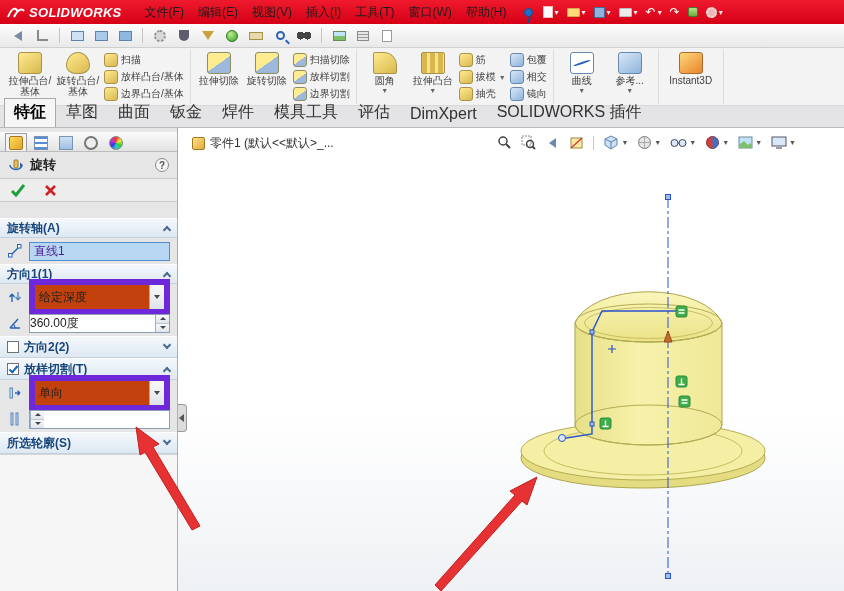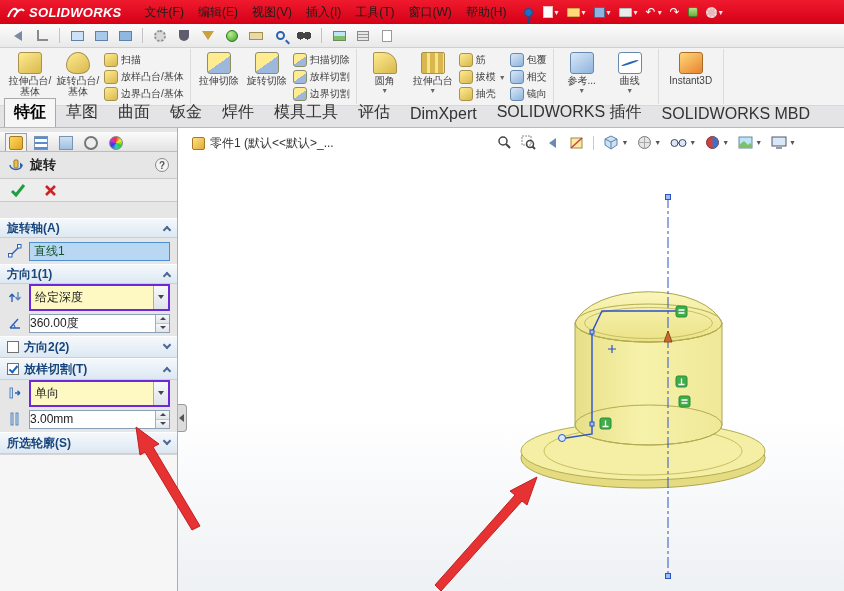--- a/index.html
+++ b/index.html
@@ -89,22 +89,22 @@
   .pm-help { margin-left:auto; width:14px; height:14px; border-radius:50%; border:1px solid #8a8a8a; color:#555; font-size:10px; font-weight:bold; display:flex; align-items:center; justify-content:center; background:#f4f4f4; }
   .pm-ok { height:24px; display:flex; align-items:center; gap:18px; padding:0 10px; border-top:1px solid #c9c9c9; border-bottom:1px solid #c9c9c9; background:#ededed; }
   .pm-spacer { height:16px; }
   .sec-h { height:20px; display:flex; align-items:center; gap:5px; padding:0 7px; background:linear-gradient(#f4f8fc,#dde8f2); border-top:1px solid #fdfdfd; border-bottom:1px solid #c3d0de; color:#17457c; font-weight:bold; font-size:12px; }
   .sec-h22 { height:22px; }
   .chev { width:6px; height:6px; border-right:2px solid #4a6a94; border-bottom:2px solid #4a6a94; margin-left:auto; }
   .chev.up { transform:rotate(225deg); margin-top:4px; }
   .chev.down { transform:rotate(45deg); margin-bottom:4px; }
   .fieldrow { height:26px; display:flex; align-items:center; gap:5px; padding:0 7px 0 6px; }
   .fic { width:18px; height:18px; flex:none; display:flex; align-items:center; justify-content:center; }
-  .sel-input { flex:1; width:100%; height:19px; background:#b8d7f2; border:1px solid #4e8fcf; padding:0 4px; font-size:12px; color:#14532d; font-family:inherit; }
-  .combo { flex:1; height:27px; background:#fef9c3; border:2px solid #6d28d9; display:flex; align-items:stretch; }
+  .sel-input { flex:1; width:100%; height:19px; background:#b8d7f2; border:1px solid #4e8fcf; padding:0 4px; font-size:12px; color:#4c1d95; font-family:inherit; }
+  .combo { flex:1; height:36px; background:#c2410c; border:6px solid #6d28d9; display:flex; align-items:stretch; }
   .combo-text { flex:1; padding:0 4px; font-size:12px; color:#222; display:flex; align-items:center; overflow:hidden; white-space:nowrap; }
   .combo-btn { width:15px; border-left:1px solid #9ab0c8; background:linear-gradient(#f8f8f8,#dfe4ea); display:flex; align-items:center; justify-content:center; }
   .tri-down { width:0; height:0; border-left:3.5px solid transparent; border-right:3.5px solid transparent; border-top:4px solid #445; }
   .spinbox { flex:1; height:19px; background:#fff; border:1px solid #8aa0b8; display:flex; align-items:stretch; }
   .spin-text { flex:1; padding:0 0; display:flex; align-items:center; font-size:12px; color:#222; white-space:nowrap; }
   .spin-btns { width:14px; display:flex; flex-direction:column; border-left:1px solid #9ab0c8; }
   .sbtn { flex:1; display:flex; align-items:center; justify-content:center; background:linear-gradient(#f8f8f8,#e0e5eb); }
   .sbtn + .sbtn { border-top:1px solid #b9c6d4; }
   .tri-up-s { width:0; height:0; border-left:3px solid transparent; border-right:3px solid transparent; border-bottom:3.5px solid #445; }
   .tri-down-s { width:0; height:0; border-left:3px solid transparent; border-right:3px solid transparent; border-top:3.5px solid #445; }
@@ -320,27 +320,27 @@
             <span>相交</span>
           </div>
         <div class="rsml">
             <span class="ri16 i-blue"></span>
             <span>镜向</span>
           </div>
       </div>
     </div>
     <div class="rgroup">
       <div class="rbig">
+        <span class="ri i-curve"></span>
+        <span class="rlbl">曲线</span>
+        <span class="caret-sm">▼</span>
+      </div>
+      <div class="rbig">
         <span class="ri i-blue"></span>
         <span class="rlbl">参考...</span>
-        <span class="caret-sm">▼</span>
-      </div>
-      <div class="rbig">
-        <span class="ri i-curve"></span>
-        <span class="rlbl">曲线</span>
         <span class="caret-sm">▼</span>
       </div>
     </div>
     <div class="rgroup">
       <div class="rbig" style="width:56px">
         <span class="ri i-inst"></span>
         <span class="rlbl">Instant3D</span>
       </div>
     </div>
   </div>
@@ -348,21 +348,20 @@
   <div class="tabrow">
     <span class="ctab active">特征</span>
     <span class="ctab">草图</span>
     <span class="ctab">曲面</span>
     <span class="ctab">钣金</span>
     <span class="ctab">焊件</span>
     <span class="ctab">模具工具</span>
     <span class="ctab">评估</span>
     <span class="ctab">DimXpert</span>
     <span class="ctab">SOLIDWORKS 插件</span>
-    <span class="ctab">SOLIDWORKS MBD</span>
   </div>
 
   <div class="main">
 
     <aside class="pm">
       <div class="pm-tabs">
         <span class="pmtab active">
             <span class="pmti ic-wrench"></span>
           </span>
         <span class="pmtab">
@@ -479,21 +478,20 @@
         </div>
       </div>
       <div class="fieldrow">
         <span class="fic">
           <svg width="16" height="16" viewBox="0 0 16 16">
               <rect x="4" y="2" width="2" height="12" fill="#c9ddf1" stroke="#5a87b8"></rect>
               <rect x="9" y="2" width="2" height="12" fill="#c9ddf1" stroke="#5a87b8"></rect>
             </svg>
         </span>
         <div class="spinbox">
-          <span class="spin-text">3.00mm</span>
           <span class="spin-btns">
             <span class="sbtn">
                 <span class="tri-up-s"></span>
               </span>
             <span class="sbtn">
                 <span class="tri-down-s"></span>
               </span>
           </span>
         </div>
       </div>

